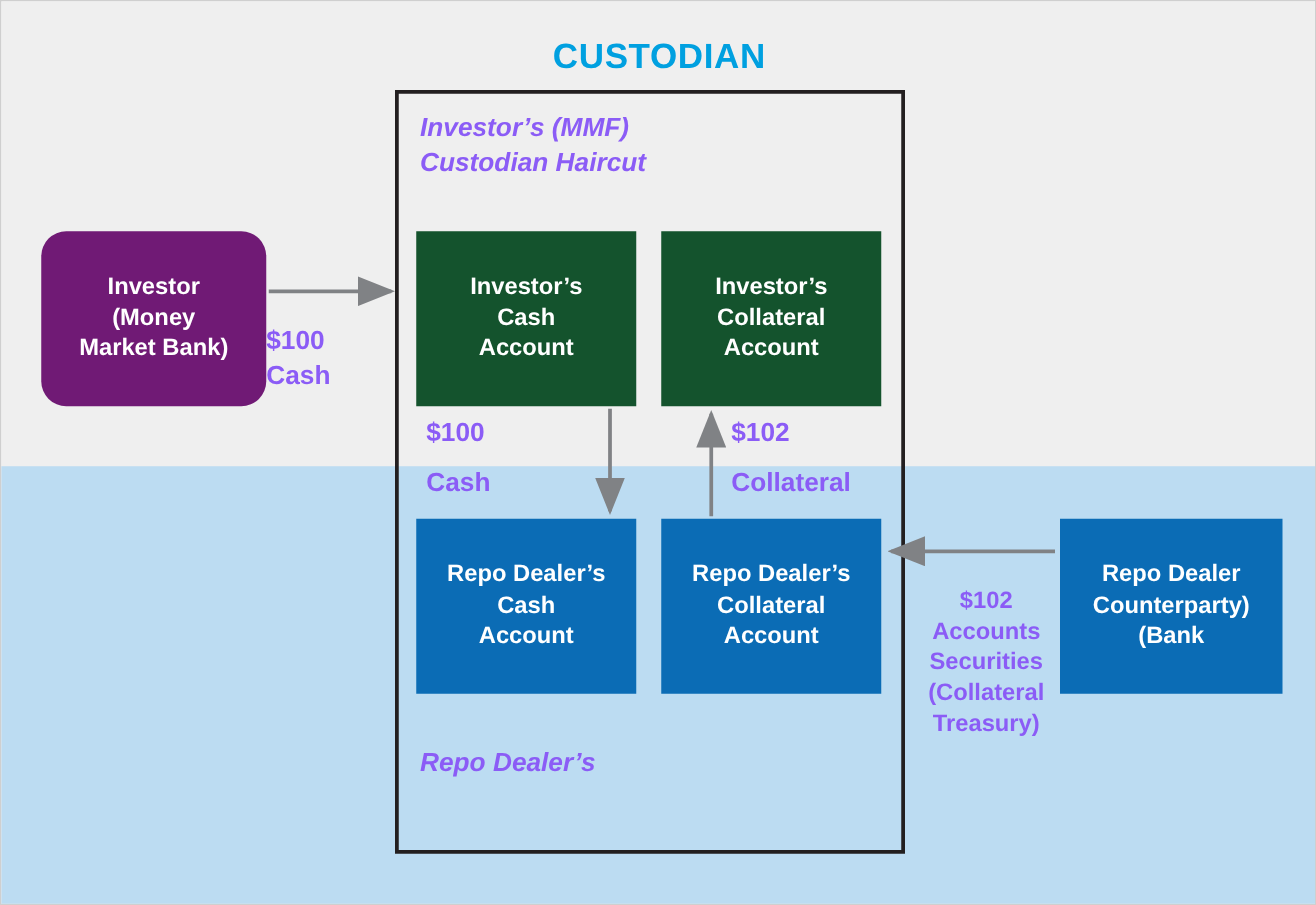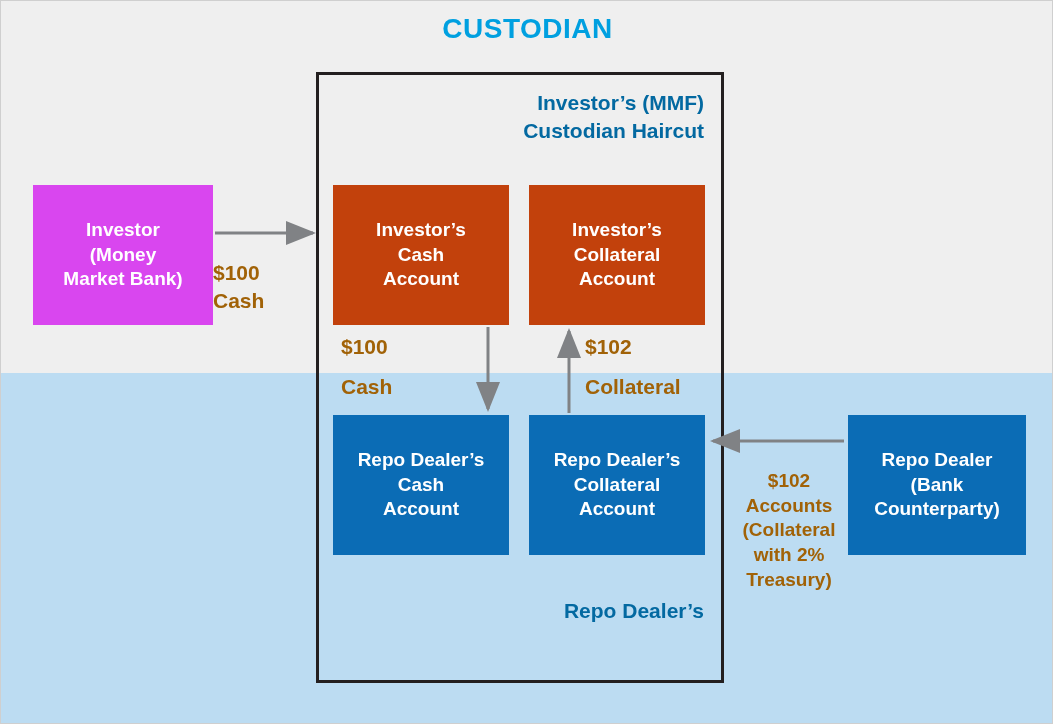--- a/index.html
+++ b/index.html
@@ -31,77 +31,78 @@
   .band-bottom {
     position: absolute;
     left: 0; top: 372px;
     width: 1053px;
     height: 352px;
     background: #bcdcf2;
   }
   .title {
     position: absolute;
     left: 0;
-    top: 12px;
+    top: 28px;
     width: 1053px;
     text-align: center;
     color: #00a0e0;
     font-size: 28px;
     font-weight: bold;
     letter-spacing: 0.5px;
   }
   .custodian-box {
     position: absolute;
     left: 315px;
     top: 71px;
     width: 408px;
     height: 611px;
     border: 3px solid #231f20;
     box-sizing: border-box;
     background: transparent;
   }
   .box-label {
     position: absolute;
-    text-align: right;
-    color: #0369a1;
+    text-align: left;
+    color: #8b5cf6;
     font-size: 21px;
     font-weight: bold;
     line-height: 1.32;
+    font-style: italic;
   }
   .acct {
     position: absolute;
     box-sizing: border-box;
     color: #ffffff;
     font-size: 19px;
     font-weight: bold;
     line-height: 1.3;
     display: flex;
     align-items: center;
     justify-content: center;
     text-align: center;
   }
-  .acct-light { background: #c2410c; }
+  .acct-light { background: #14532d; }
   .acct-dark  { background: #0b6cb5; }
   .entity {
     position: absolute;
     box-sizing: border-box;
     color: #ffffff;
     font-size: 19px;
     font-weight: bold;
     line-height: 1.3;
     display: flex;
     align-items: center;
     justify-content: center;
     text-align: center;
   }
-  .entity-light { background: #d946ef; }
+  .entity-light { background: #701a75; border-radius: 20px; }
   .entity-dark  { background: #0b6cb5; }
   .flow-label {
     position: absolute;
-    color: #a16207;
+    color: #8b5cf6;
     font-size: 21px;
     font-weight: bold;
     line-height: 1.35;
     text-align: center;
   }
   .flow-label.small {
     font-size: 19px;
     line-height: 1.3;
   }
   svg.arrows {
@@ -138,22 +139,22 @@
     <div>
       <div>Investor</div>
       <div>(Money</div>
       <div>Market Bank)</div>
     </div>
   </div>
 
   <div class="entity entity-dark" style="left:847px; top:414px; width:178px; height:140px;">
     <div>
       <div>Repo Dealer</div>
+      <div>Counterparty)</div>
       <div>(Bank</div>
-      <div>Counterparty)</div>
     </div>
   </div>
 
   <div class="acct acct-light" style="left:332px; top:184px; width:176px; height:140px;">
     <div>
       <div>Investor’s</div>
       <div>Cash</div>
       <div>Account</div>
     </div>
   </div>
@@ -209,18 +210,18 @@
   </div>
 
   <div class="flow-label" style="left:584px; top:332px; width:160px; text-align:left;">
     <div>$102</div>
     <div style="margin-top:12px;">Collateral</div>
   </div>
 
   <div class="flow-label small" style="left:723px; top:468px; width:130px;">
     <div>$102</div>
     <div>Accounts</div>
+    <div>Securities</div>
     <div>(Collateral</div>
-    <div>with 2%</div>
     <div>Treasury)</div>
   </div>
 
 </div>
 
 </body></html>

